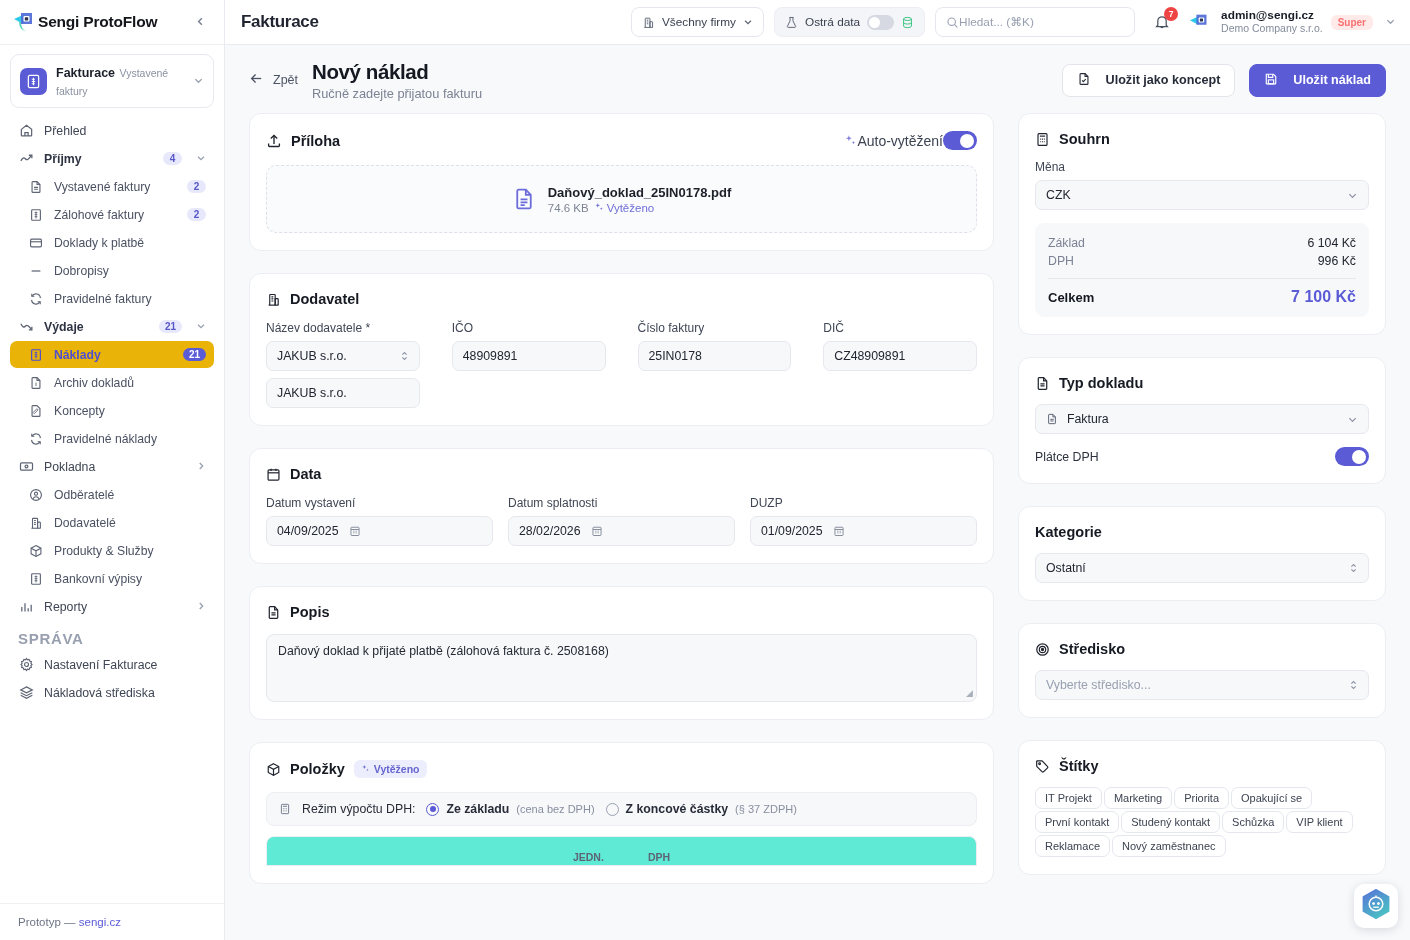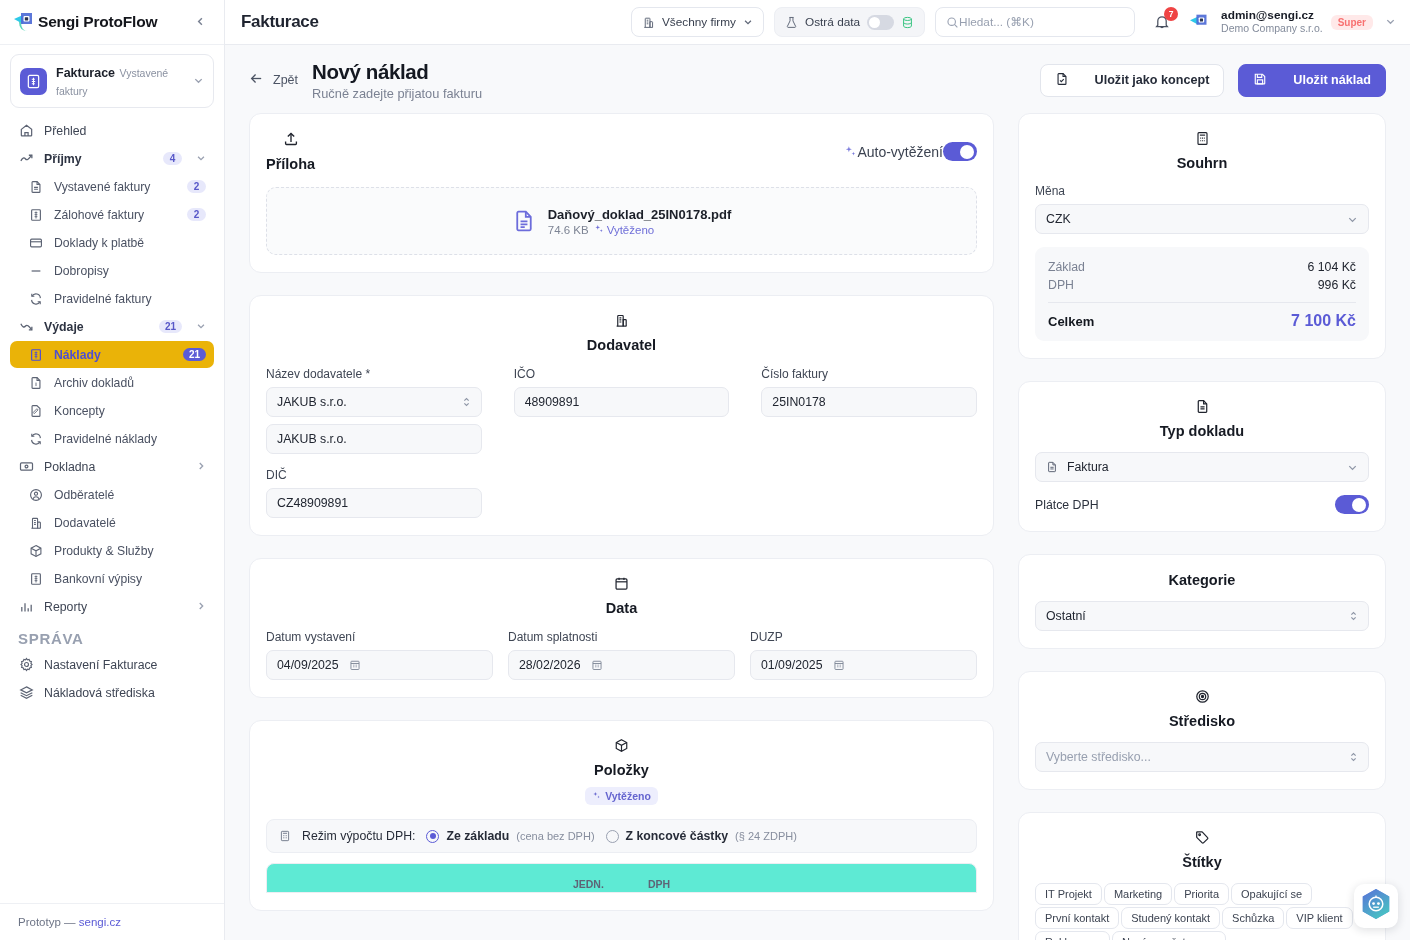--- a/index.html
+++ b/index.html
@@ -113,55 +113,55 @@
   
   .pagehead {
     display: flex; align-items: center; padding: 14px 24px 12px 24px; gap: 14px;
     flex: 0 0 auto;
   }
   .back { display: flex; align-items: center; gap: 9px; color: #4c5464; font-size: 12.5px; cursor: pointer; }
   .ph-text { flex: 1; }
   .ph-title { font-size: 20.5px; font-weight: 700; letter-spacing: -.4px; color: #141821; line-height: 25px; }
   .ph-sub { font-size: 12.8px; color: #7b8293; margin-top: 2px; }
   .btn {
-    display: flex; align-items: center; gap: 26px; height: 33px; padding: 0 14px;
+    display: flex; align-items: center; gap: 15px; height: 33px; padding: 0 14px;
     border-radius: 8px; font-size: 12.6px; font-weight: 600; cursor: pointer; white-space: nowrap;
   }
   .btn-ghost { background: #fff; border: 1px solid #e2e5ec; color: #262c39; }
   .btn-primary { background: #5b5bd6; color: #fff; border: 1px solid #5b5bd6; }
 
   
   .content {
     flex: 1; display: flex; gap: 24px; padding: 0 24px 0 24px; overflow: hidden;
   }
   .col-left { flex: 1; min-width: 0; display: flex; flex-direction: column; gap: 22px; }
   .col-right { width: 368px; flex: 0 0 368px; display: flex; flex-direction: column; gap: 22px; }
 
   .card {
     background: #fff; border: 1px solid #eceef3; border-radius: 12px; padding: 17px 16px;
   }
-  .card-title { display: flex; align-items: center; gap: 9px; font-size: 14.5px; font-weight: 700; color: #161a23; flex-direction: column; }
+  .card-title { display: flex; align-items: center; gap: 9px; font-size: 14.5px; font-weight: 700; color: #161a23; }
   .card-title .ci { color: #20242e; display: flex; align-items: center; }
   .card-head-row { display: flex; align-items: center; justify-content: space-between; }
 
   .auto-extract { display: flex; align-items: center; gap: 0; font-size: 14px; color: #3c4351; }
   .spark { color: #7b7bdd; display:flex; }
   .toggle { width: 34px; height: 19px; border-radius: 11px; background: #5b5bd6; position: relative; cursor: pointer; }
   .toggle i { position: absolute; top: 2.5px; left: 17px; width: 14px; height: 14px; border-radius: 50%; background: #fff; }
 
   .dropzone {
     margin-top: 15px; border: 1.5px dashed #dde0e8; border-radius: 10px; background: #fafbfc;
     height: 68px; display: flex; align-items: center; justify-content: center; gap: 12px;
   }
   .file-ic { color: #6c6cdb; display: flex; }
   .file-name { font-size: 13px; font-weight: 600; color: #1c2029; }
   .file-meta { font-size: 11.5px; color: #7d8494; margin-top: 2px; display: flex; align-items: center; gap: 5px; }
   .file-meta .ok { color: #6f6fd8; display: flex; align-items: center; gap: 3px; }
 
-  .grid2 { display: grid; grid-template-columns: 1fr 1fr 1fr; gap: 14px 32px; margin-top: 14px; }
+  .grid2 { display: grid; grid-template-columns: 1fr 1fr 1fr 1fr; gap: 14px 32px; margin-top: 14px; }
   .grid3 { display: grid; grid-template-columns: 1fr 1fr 1fr; gap: 14px 15px; margin-top: 14px; }
   .field-label { font-size: 12px; color: #3f4654; margin-bottom: 6px; display: block; }
   .inp {
     height: 30px; border: 1px solid #e6e8ee; border-radius: 7px; background: #f7f8fa;
     display: flex; align-items: center; padding: 0 10px; font-size: 12.3px; color: #212631;
     width: 100%; cursor: text;
   }
   .inp.ph { color: #98a0b0; }
   .inp.sel { justify-content: space-between; cursor: pointer; }
   .inp .arrows { color: #8e96a6; font-size: 9px; line-height: 8px; display:flex; flex-direction:column; }
@@ -755,20 +755,36 @@
                         <rect x="2.6" y="3" width="10.8" height="11" rx="1"></rect>
                         <path d="M2.6 6 h10.8"></path>
                         <path d="M5.4 8.2 h1 M7.5 8.2 h1 M9.6 8.2 h1 M5.4 10.4 h1 M7.5 10.4 h1 M9.6 10.4 h1"></path>
                       </svg>
                     </span>
               </div>
             </div>
           </div>
         </section>
 
+        <section class="card">
+          <div class="card-title">
+            <span class="ci">
+                  <svg width="15" height="15" viewBox="0 0 16 16" fill="none" stroke="currentColor" stroke-width="1.3">
+                    <path d="M9.2 1.8 H4.3 a.8.8 0 0 0-.8.8 v10.8 a.8.8 0 0 0 .8.8 h7.4 a.8.8 0 0 0 .8-.8 V5.2 Z"></path>
+                    <path d="M9.2 1.8 V5.2 h3.3"></path>
+                    <path d="M5.8 8.4 h4.4 M5.8 10.6 h4.4"></path>
+                  </svg>
+                </span>
+            <span>Popis</span>
+          </div>
+          <div class="textarea">
+            <span>Daňový doklad k přijaté platbě (zálohová faktura č. 2508168)</span>
+            <span class="resize-grip">◢</span>
+          </div>
+        </section>
 
         <section class="card">
           <div class="card-title">
             <span class="ci">
                   <svg width="15" height="15" viewBox="0 0 16 16" fill="none" stroke="currentColor" stroke-width="1.25">
                     <path d="M8 1.8 L13.6 4.8 V11.2 L8 14.2 L2.4 11.2 V4.8 Z"></path>
                     <path d="M2.4 4.8 L8 7.8 L13.6 4.8 M8 7.8 V14.2"></path>
                   </svg>
                 </span>
             <span>Položky</span>
@@ -790,21 +806,21 @@
                 </span>
             <span>Režim výpočtu DPH:</span>
             <span class="radio-opt">
               <span class="radio on"></span>
               <span>Ze základu</span>
               <span class="muted-sm">(cena bez DPH)</span>
             </span>
             <span class="radio-opt">
               <span class="radio"></span>
               <span>Z koncové částky</span>
-              <span class="muted-sm">(§ 24 ZDPH)</span>
+              <span class="muted-sm">(§ 37 ZDPH)</span>
             </span>
           </div>
           <div class="items-table-head">
             <span>JEDN.</span>
             <span>DPH</span>
           </div>
         </section>
       </div>
 
       <div class="col-right">

